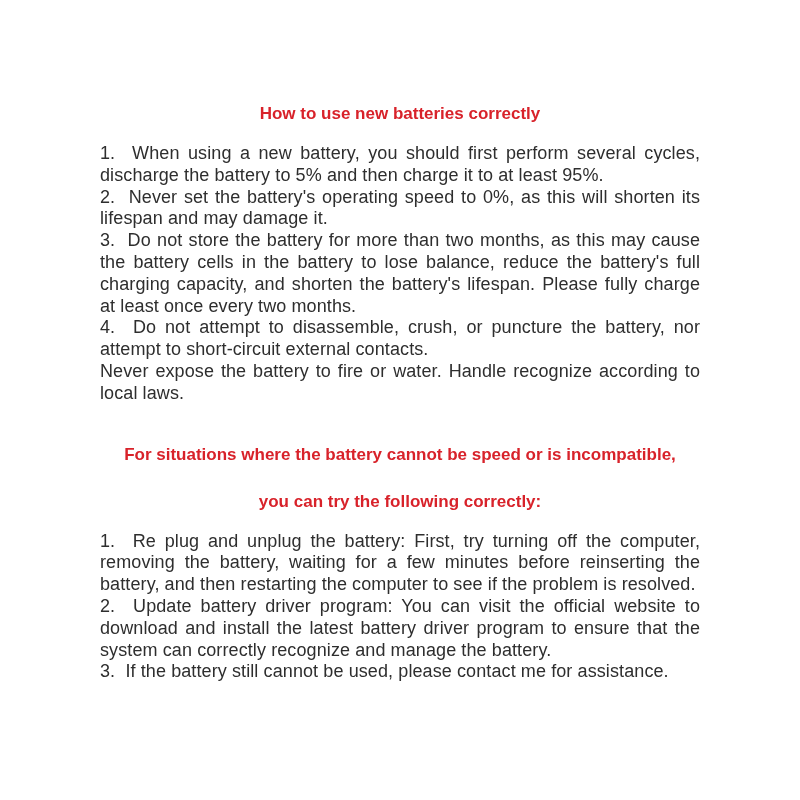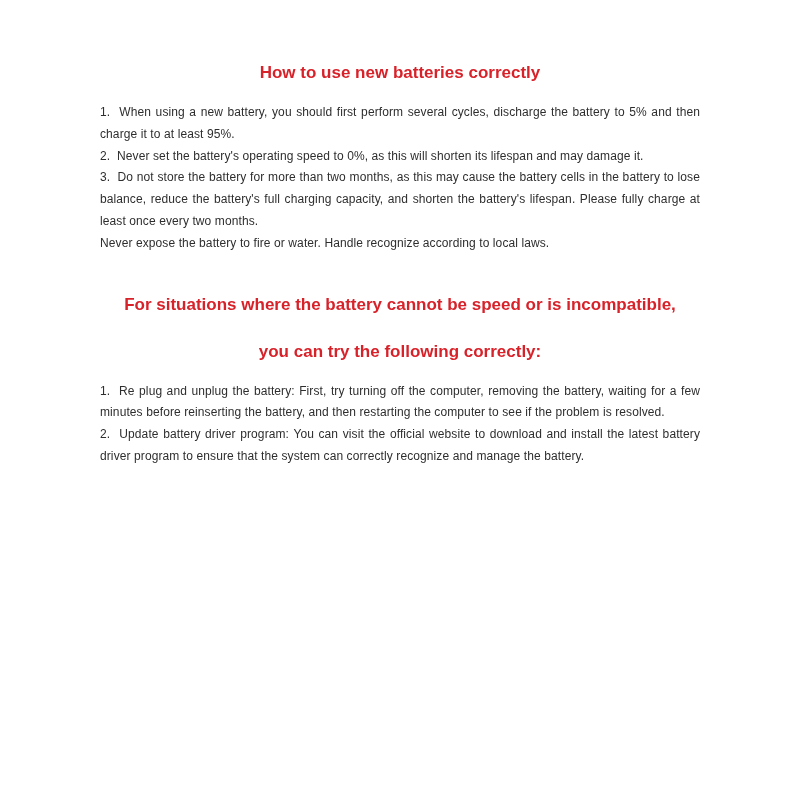--- a/index.html
+++ b/index.html
@@ -9,21 +9,21 @@
   body {
     width: 800px;
     height: 800px;
     background: #ffffff;
     font-family: "Liberation Sans", sans-serif;
     overflow: hidden;
   }
   .page {
     width: 600px;
     margin: 0 auto;
-    padding-top: 63px;
+    padding-top: 104px;
     color: #2e2e2e;
   }
   .red-heading {
     color: #d8222a;
     font-weight: bold;
     text-align: center;
     font-size: 17px;
     line-height: 20px;
     margin: 0;
   }
@@ -32,42 +32,44 @@
   }
   .section2-heading-line1 {
     margin-top: 40px;
     margin-bottom: 27px;
   }
   .section2-heading-line2 {
     margin-bottom: 19px;
   }
   .body-text p {
     margin: 0;
-    font-size: 12px;
+    font-size: 18px;
     line-height: 21.8px;
     text-align: justify;
     letter-spacing: 0.1px;
   }
 </style>
 </head>
 <body>
 
 <div class="page">
 
   <h1 class="red-heading section1-heading">How to use new batteries correctly</h1>
 
   <div class="body-text">
     <p>1.&nbsp; When using a new battery, you should first perform several cycles, discharge the battery to 5% and then charge it to at least 95%.</p>
     <p>2.&nbsp; Never set the battery's operating speed to 0%, as this will shorten its lifespan and may damage it.</p>
     <p>3.&nbsp; Do not store the battery for more than two months, as this may cause the battery cells in the battery to lose balance, reduce the battery's full charging capacity, and shorten the battery's lifespan. Please fully charge at least once every two months.</p>
+    <p>4.&nbsp; Do not attempt to disassemble, crush, or puncture the battery, nor attempt to short-circuit external contacts.</p>
     <p>Never expose the battery to fire or water. Handle recognize according to local laws.</p>
   </div>
 
   <h2 class="red-heading section2-heading-line1">For situations where the battery cannot be speed or is incompatible,</h2>
 
   <h2 class="red-heading section2-heading-line2">you can try the following correctly:</h2>
 
   <div class="body-text">
     <p>1.&nbsp; Re plug and unplug the battery: First, try turning off the computer, removing the battery, waiting for a few minutes before reinserting the battery, and then restarting the computer to see if the problem is resolved.</p>
     <p>2.&nbsp; Update battery driver program: You can visit the official website to download and install the latest battery driver program to ensure that the system can correctly recognize and manage the battery.</p>
+    <p>3.&nbsp; If the battery still cannot be used, please contact me for assistance.</p>
   </div>
 
 </div>
 
 </body></html>

